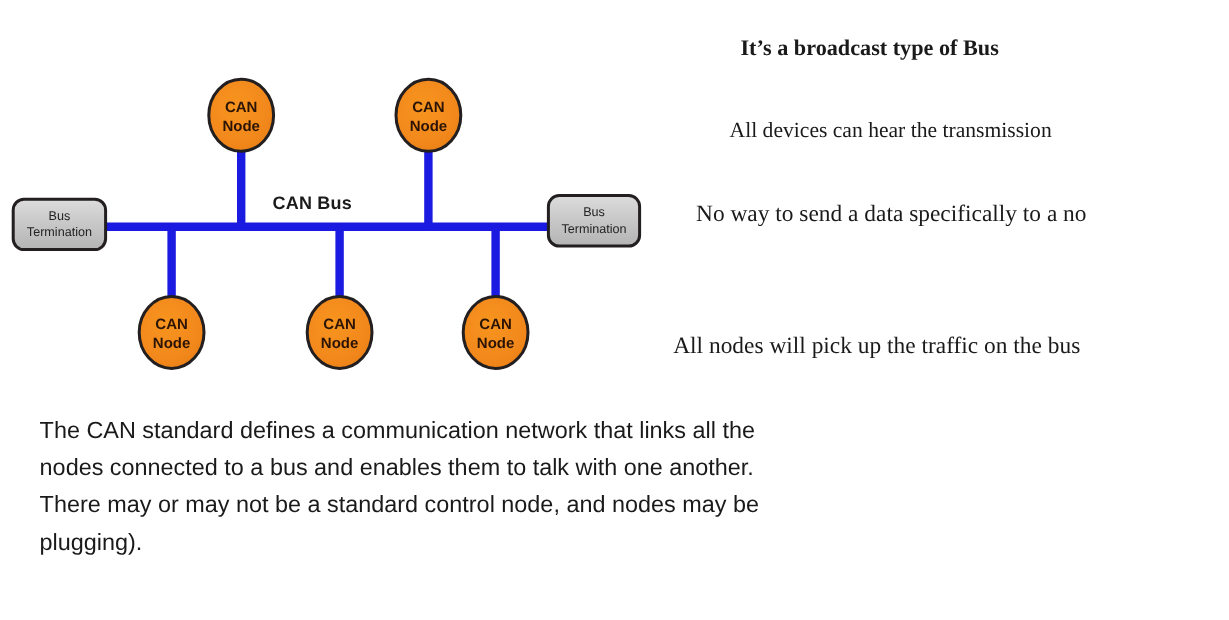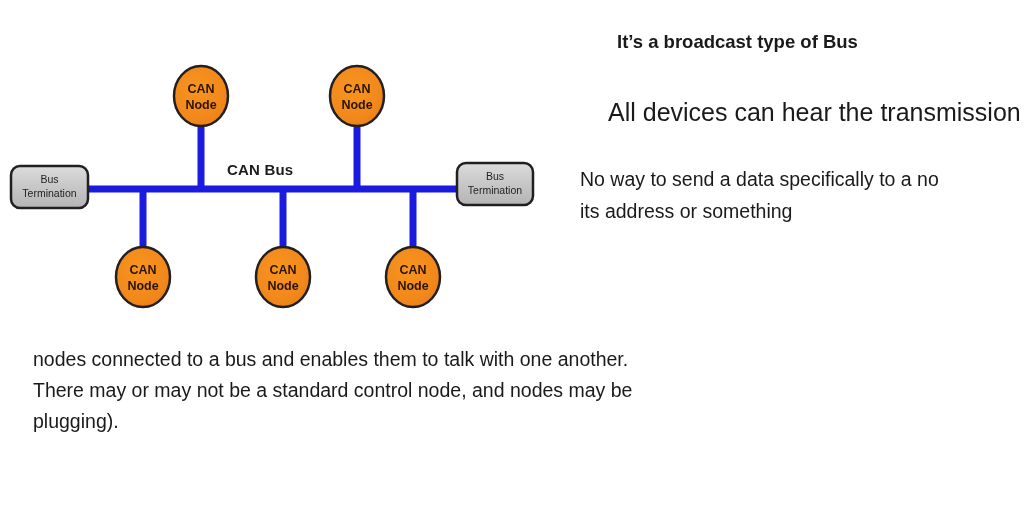--- a/index.html
+++ b/index.html
@@ -57,34 +57,34 @@
   
   #right-col {
     position: absolute;
     left: 560px;
     top: 0;
     width: 464px;
     height: 330px;
   }
   .rc-line {
     position: absolute;
-    font-family: Liberation Sans, sans-serif;
+    font-family: Liberation Serif, serif;
     color: #1a1a1a;
     white-space: nowrap;
   }
   #rc-heading {
     left: 57px;
     top: 31px;
     font-size: 18.5px;
     font-weight: bold;
   }
   #rc-b1 {
     left: 48px;
     top: 98px;
-    font-size: 25px;
+    font-size: 18px;
   }
   #rc-b2a {
     left: 20px;
     top: 168px;
     font-size: 19.5px;
   }
   #rc-b2b {
     left: 20px;
     top: 200px;
     font-size: 19.5px;
@@ -185,22 +185,23 @@
 
     </svg>
 
     <div class="bus-label" style="left:227px; top:161px;">CAN Bus</div>
   </div>
 
   <div id="right-col">
     <div class="rc-line" id="rc-heading">It’s a broadcast type of Bus</div>
     <div class="rc-line" id="rc-b1">All devices can hear the transmission</div>
     <div class="rc-line" id="rc-b2a">No way to send a data specifically to a no</div>
-    <div class="rc-line" id="rc-b2b">its address or something</div>
+    <div class="rc-line" id="rc-b3">All nodes will pick up the traffic on the bus</div>
   </div>
 
   <div id="para">
+    <div class="para-line">The CAN standard defines a communication network that links all the</div>
     <div class="para-line">nodes connected to a bus and enables them to talk with one another.</div>
     <div class="para-line">There may or may not be a standard control node, and nodes may be</div>
     <div class="para-line">plugging).</div>
   </div>
 
 </div>
 
 </body></html>

